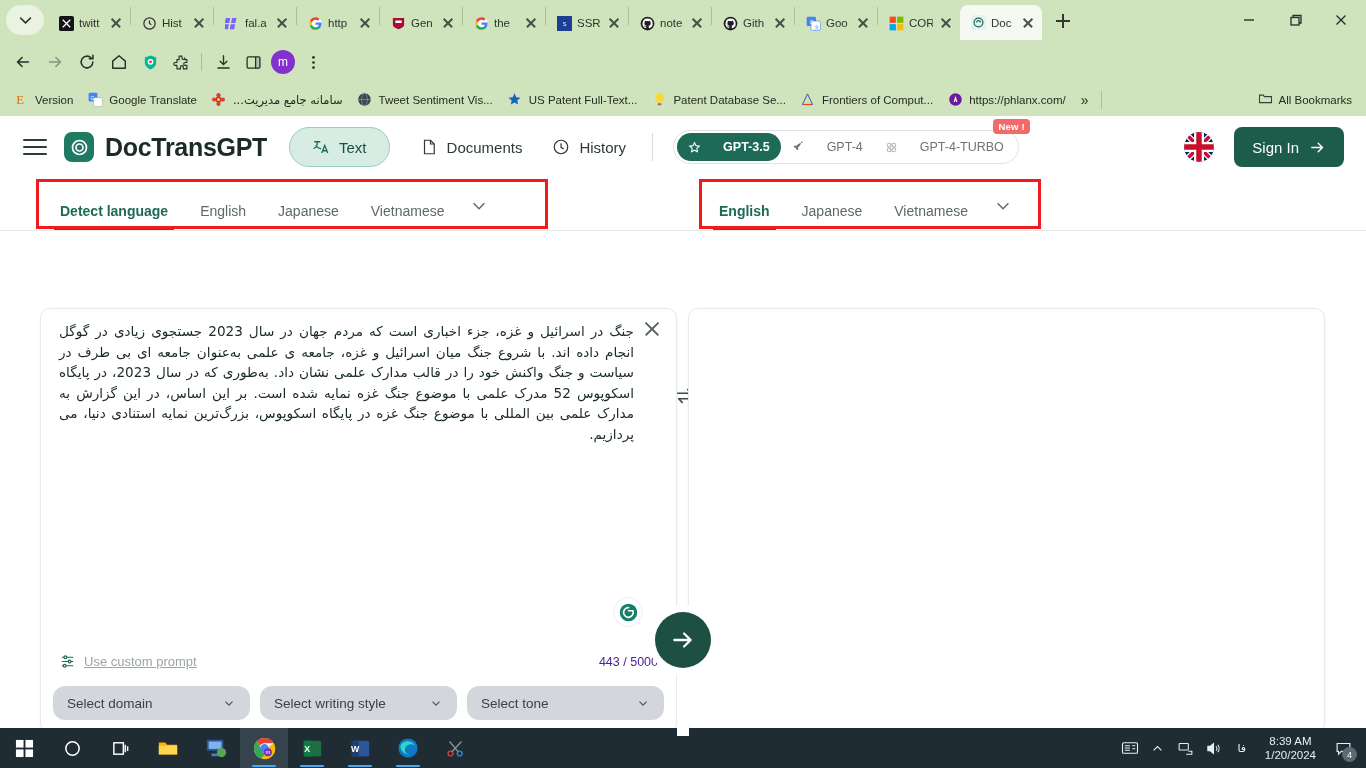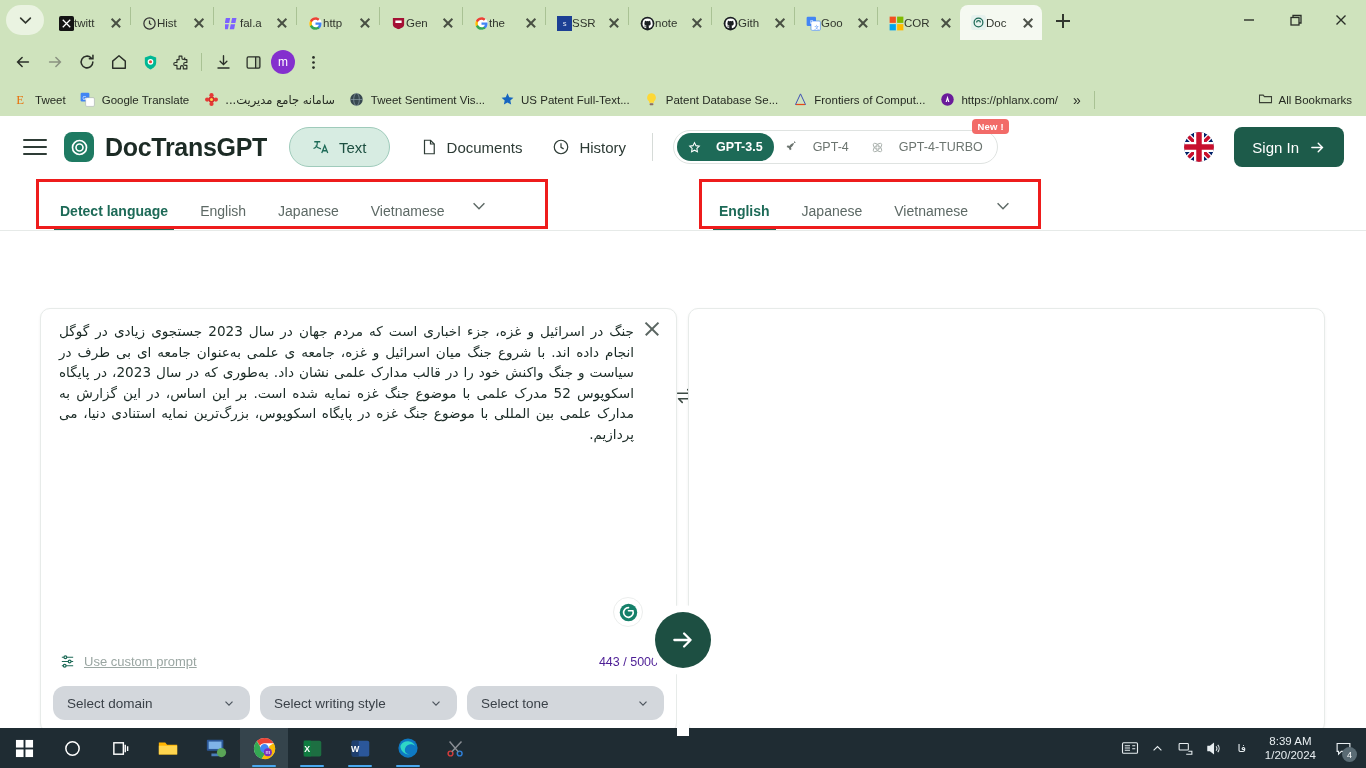--- a/index.html
+++ b/index.html
@@ -16,21 +16,21 @@
   .tabstrip { height: 40px; display: flex; align-items: flex-end; padding: 0 2px; position: relative; }
   .tab-list-btn {
     width: 38px; height: 30px; margin: 0 4px 5px 4px; border-radius: 15px;
     background: #eaf3e1; display: flex; align-items: center; justify-content: center;
     flex: 0 0 auto; cursor: pointer;
   }
   .tab-list-btn svg { width: 13px; height: 13px; }
 
   .tab {
     position: relative; height: 34px; width: 82px; flex: 0 0 auto;
-    display: flex; align-items: center; 
+    display: flex; align-items: center; gap: 5px;
     padding: 0 6px 0 10px; border-radius: 8px 8px 0 0; cursor: pointer;
     font-size: 11.5px; color: #30352d; overflow: hidden;
   }
   .tab.active { background: #f5f9f1; height: 35px; }
   .tab .favicon { width: 16px; height: 16px; flex: 0 0 auto; display:flex; align-items:center; justify-content:center; }
   .tab .tlabel { flex: 1 1 auto; white-space: nowrap; overflow: hidden; font-size: 11.5px; }
   .tab .tclose { width: 16px; height: 16px; flex: 0 0 auto; position: relative; opacity: .85; }
   .tab .tclose::before, .tab .tclose::after {
     content: ""; position: absolute; left: 2px; top: 7px; width: 12px; height: 1.6px; background: #32372f;
   }
@@ -77,21 +77,21 @@
   .navpill {
     margin-left: 22px; height: 40px; border-radius: 20px; background:#d7ece2; border:1px solid #9fcbbb;
     display:flex; align-items:center; gap:9px; padding: 0 22px; font-size:15px; color:#1d4f41; cursor:pointer; flex:0 0 auto;
   }
   .navitem { display:flex; align-items:center; gap:9px; margin-left: 30px; font-size:15px; color:#2d3b35; cursor:pointer; flex:0 0 auto;}
   .appbar-sep { width:1px; height:28px; background:#d6dbd8; margin-left: 26px; flex:0 0 auto;}
   .modelgroup {
     margin-left: 20px; height:34px; border:1px solid #dfe3e1; border-radius:18px;
     display:flex; align-items:center; padding: 3px; position:relative; flex:0 0 auto;
   }
-  .model { display:flex; align-items:center; gap:15px; padding: 13px 11px; height:28px; border-radius:14px; font-size:12.5px; color:#6c7570; cursor:pointer; white-space:nowrap;}
+  .model { display:flex; align-items:center; gap:22px; padding: 13px 11px; height:28px; border-radius:14px; font-size:12.5px; color:#6c7570; cursor:pointer; white-space:nowrap;}
   .model.active { background:#1d6a57; color:#fff; font-weight:bold; }
   .newbadge {
     position:absolute; right:-12px; top:-12px; background:#f26b68; color:#fff;
     font-size:9.5px; font-weight:bold; border-radius:4px; padding:2px 5px; letter-spacing:.2px;
   }
   .flagbtn { margin-left:auto; width:30px;height:30px;border-radius:50%; overflow:hidden; flex:0 0 auto; cursor:pointer;}
   .signin {
     margin-left: 20px; height:40px; background:#1d5b4a; color:#fff; border-radius:8px;
     display:flex;align-items:center; gap:10px; padding:0 18px; font-size:15px; cursor:pointer; flex:0 0 auto;
   }
@@ -421,21 +421,21 @@
     </div>
   </div>
 
   <div class="bookmarks">
     <div class="bm">
       <span class="bmi">
           <svg width="15" height="15" viewBox="0 0 20 20">
             <text x="3" y="16" font-size="17" fill="#e8710a" font-family="Liberation Serif">E</text>
           </svg>
         </span>
-      <span>Tweet</span>
+      <span>Version</span>
     </div>
     <div class="bm">
       <span class="bmi">
           <svg width="15" height="15" viewBox="0 0 24 24">
             <rect x="1" y="1" width="14" height="14" rx="2" fill="#4285f4"></rect>
             <rect x="9" y="9" width="14" height="14" rx="2" fill="#fff" stroke="#9aa0a6" stroke-width=".8"></rect>
             <text x="4" y="12" font-size="8" fill="#fff" font-family="Liberation Sans">G</text>
           </svg>
         </span>
       <span>Google Translate</span>

